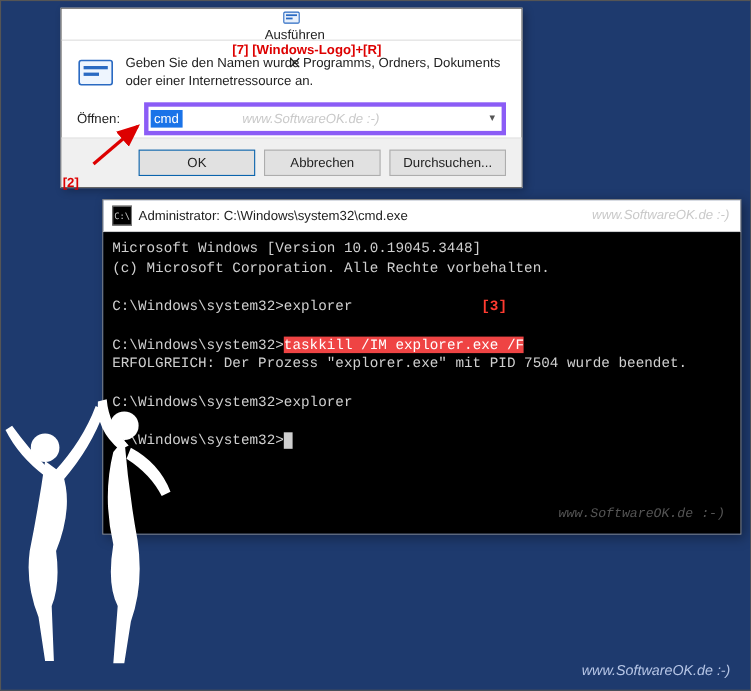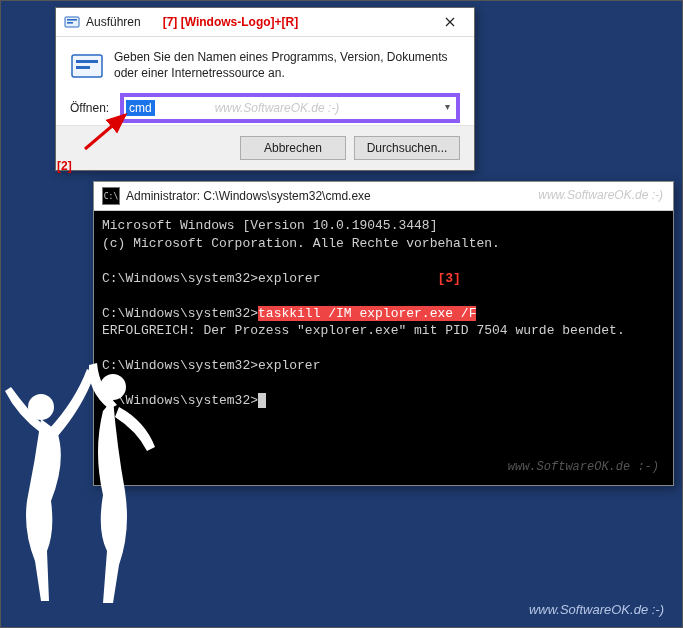--- a/index.html
+++ b/index.html
@@ -26,20 +26,21 @@
     box-shadow: 3px 3px 8px rgba(0,0,0,0.3);
   }
   .titlebar {
     height: 28px;
     display: flex;
     align-items: center;
     padding: 0 2px 0 8px;
     font-size: 12px;
     color: #222;
     border-bottom: 1px solid #ddd;
+    flex-direction: column;
   }
   .titlebar .run-icon {
     width: 16px; height: 16px;
     margin-right: 6px;
     display: flex; align-items:center; justify-content:center;
   }
   .titlebar .run-icon svg { width:16px; height:16px; }
   .titlebar .title { flex: 0 0 auto; }
   .titlebar .annot1 {
     color: #d00;
@@ -65,20 +66,21 @@
     display:flex; align-items:center; justify-content:center;
   }
   .run-body .big-icon svg { width:34px; height:34px; }
   .run-body .desc {
     color:#222; font-size:12px; line-height:1.35;
   }
   .run-input-row {
     display:flex; align-items:center;
     padding: 6px 14px 2px 14px;
     position:relative;
+    gap:11px;
   }
   .run-input-row .lbl { color:#222; font-size:12px; width:50px; }
   .run-input-row .combo {
     flex:1; height:22px;
     border:4px solid #8b5cf6;
     background:#fff;
     display:flex; align-items:center;
     position:relative;
   }
   .run-input-row .combo .sel {
@@ -208,31 +210,32 @@
     </span>
   </div>
   <div class="run-body">
     <span class="big-icon">
       <svg viewBox="0 0 34 34">
           <rect x="2" y="6" width="30" height="22" rx="2" fill="#eef5fe" stroke="#2a6ac2" stroke-width="1.5"></rect>
           <rect x="6" y="11" width="22" height="3" fill="#2a6ac2"></rect>
           <rect x="6" y="17" width="14" height="3" fill="#2a6ac2"></rect>
         </svg>
     </span>
-    <div class="desc">Geben Sie den Namen eines Programms, Version, Dokuments oder einer Internetressource an.</div>
+    <div class="desc">Geben Sie den Namen wurde Programms, Ordners, Dokuments oder einer Internetressource an.</div>
   </div>
   <div class="run-input-row">
     <span class="lbl">Öffnen:</span>
     <div class="combo">
       <span class="sel">cmd</span>
       <span class="wm">www.SoftwareOK.de :-)</span>
       <span class="chev">▾</span>
     </div>
   </div>
   <div class="buttons-row">
+    <div class="btn default">OK</div>
     <div class="btn">Abbrechen</div>
     <div class="btn">Durchsuchen...</div>
   </div>
 </div>
 
 <div class="annot2">[2]</div>
 <svg class="arrow" width="60" height="46">
   <defs>
       <marker id="ah" markerWidth="8" markerHeight="8" refX="6" refY="3" orient="auto">
         <path d="M0,0 L7,3 L0,6 Z" fill="#d00"></path>

